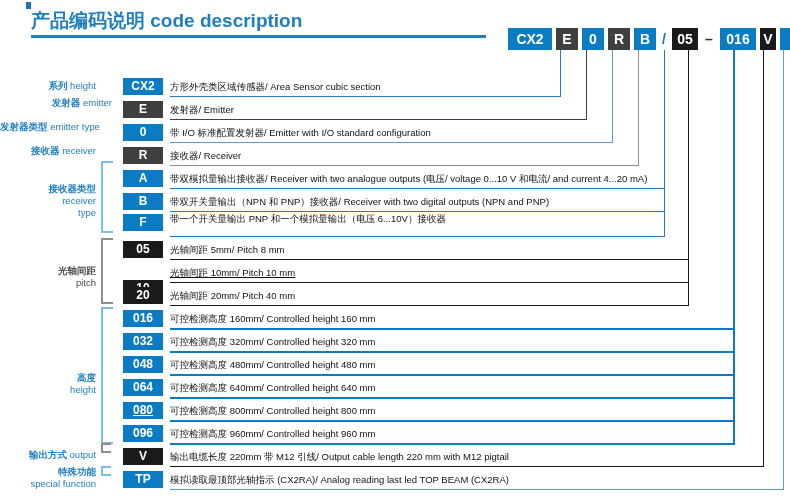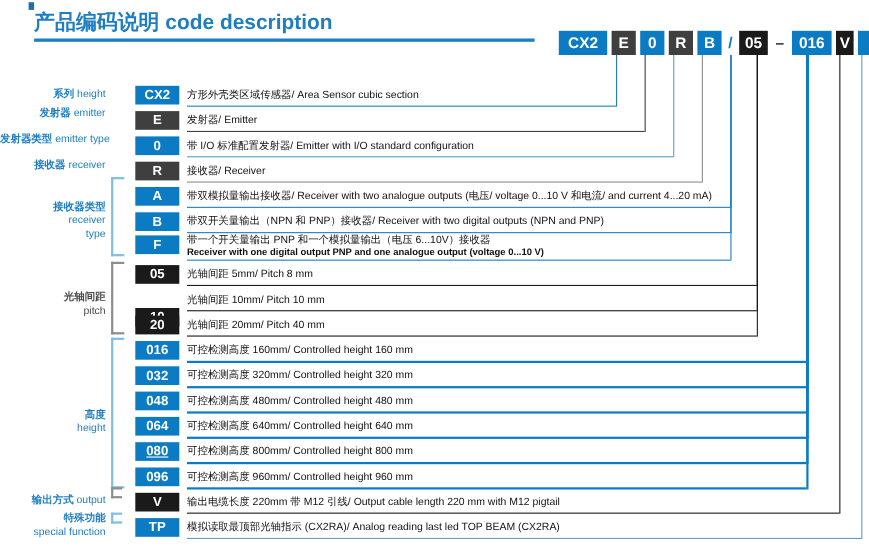--- a/index.html
+++ b/index.html
@@ -75,21 +75,21 @@
       <div class="sep slash" style="left: 658px; width: 12px;">/</div>
       <div class="cbox dark" style="left: 672px; width: 26px;">05</div>
       <div class="sep dash" style="left: 702px; width: 14px;">–</div>
       <div class="cbox blue" style="left: 720px; width: 36px;">016</div>
       <div class="cbox dark" style="left: 760px; width: 16px;">V</div>
       <div class="cbox blue" style="left: 780px; width: 18px;"></div>
     </div>
 
   <div id="labels">
       <div class="lbl blue" style="top: 80px; left: 0px; width: 96px;"><span><b>系列</b></span><span> height</span></div>
-      <div class="lbl blue" style="top: 97px; left: 0px; width: 96px;"><span><b>发射器</b></span><span> emitter</span></div>
+      <div class="lbl blue" style="top: 97px; left: 16px; width: 96px;"><span><b>发射器</b></span><span> emitter</span></div>
       <div class="lbl blue" style="top: 121px; left: 0px; width: 96px;"><span><b>发射器类型</b></span><span> emitter type</span></div>
       <div class="lbl blue" style="top: 145px; left: 0px; width: 96px;"><span><b>接收器</b></span><span> receiver</span></div>
       <div class="lbl blue" style="top: 183px; left: 0px; width: 96px;">
         <div><b>接收器类型</b></div>
         <div>receiver</div>
         <div>type</div>
       </div>
       <div class="lbl gray" style="top: 265px; left: 0px; width: 96px;">
         <div><b>光轴间距</b></div>
         <div>pitch</div>
@@ -157,25 +157,25 @@
       <div class="desc" style="top: 104px;"><span>发射器/ Emitter</span></div>
       <div class="rbox blue" style="top: 124px;">0</div>
       <div class="desc" style="top: 127px;"><span>带 I/O 标准配置发射器/ Emitter with I/O standard configuration</span></div>
       <div class="rbox gray" style="top: 147px;">R</div>
       <div class="desc" style="top: 150px;"><span>接收器/ Receiver</span></div>
       <div class="rbox blue" style="top: 170px;">A</div>
       <div class="desc" style="top: 173px;"><span>带双模拟量输出接收器/ Receiver with two analogue outputs (电压/ voltage 0...10 V 和电流/ and current 4...20 mA)</span></div>
       <div class="rbox blue" style="top: 193px;">B</div>
       <div class="desc" style="top: 196px;"><span>带双开关量输出（NPN 和 PNP）接收器/ Receiver with two digital outputs (NPN and PNP)</span></div>
       <div class="rbox blue" style="top: 214px;">F</div>
-      <div class="desc" style="top: 213px;"><span>带一个开关量输出 PNP 和一个模拟量输出（电压 6...10V）接收器</span><span class="l2">Receiver with one digital output PNP and one analogue output (voltage 0...10 V)</span></div>
+      <div class="desc" style="top: 213px;"><span>带一个开关量输出 PNP 和一个模拟量输出（电压 6...10V）接收器</span></div>
       <div class="rbox dark" style="top: 241px;">05</div>
       <div class="desc" style="top: 244px;"><span>光轴间距 5mm/ Pitch 8 mm</span></div>
       <div class="rbox dark" style="top: 280px;">10</div>
-      <div class="desc" style="top: 267px;"><span>光轴间距 10mm/ Pitch 10 mm</span></div>
+      <div class="desc" style="top: 267px; text-decoration: underline;"><span>光轴间距 10mm/ Pitch 10 mm</span></div>
       <div class="rbox dark" style="top: 287px;">20</div>
       <div class="desc" style="top: 290px;"><span>光轴间距 20mm/ Pitch 40 mm</span></div>
       <div class="rbox blue" style="top: 310px;">016</div>
       <div class="desc" style="top: 313px; text-align: right;"><span>可控检测高度 160mm/ Controlled height 160 mm</span></div>
       <div class="rbox blue" style="top: 333px;">032</div>
       <div class="desc" style="top: 336px;"><span>可控检测高度 320mm/ Controlled height 320 mm</span></div>
       <div class="rbox blue" style="top: 356px;">048</div>
       <div class="desc" style="top: 359px;"><span>可控检测高度 480mm/ Controlled height 480 mm</span></div>
       <div class="rbox blue" style="top: 379px;">064</div>
       <div class="desc" style="top: 382px;"><span>可控检测高度 640mm/ Controlled height 640 mm</span></div>

